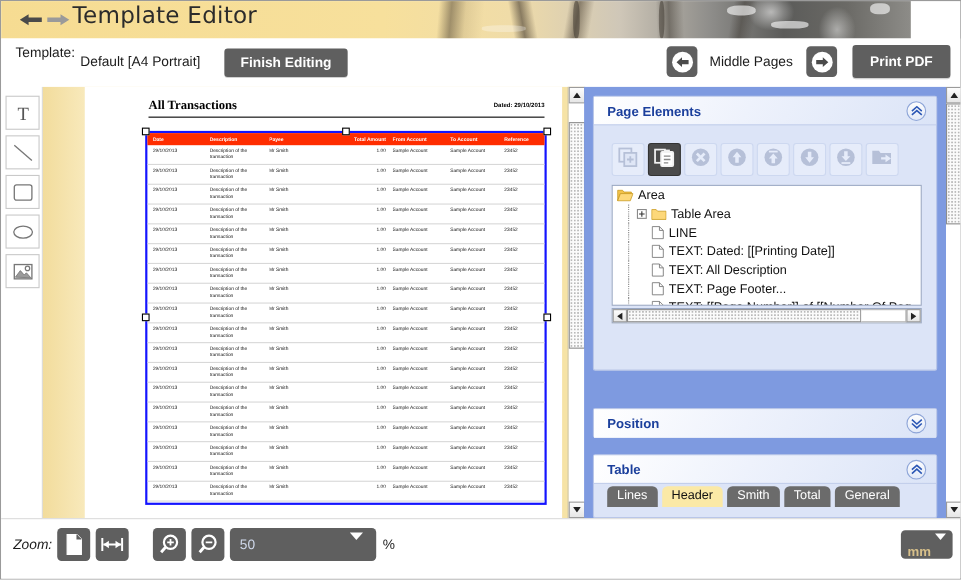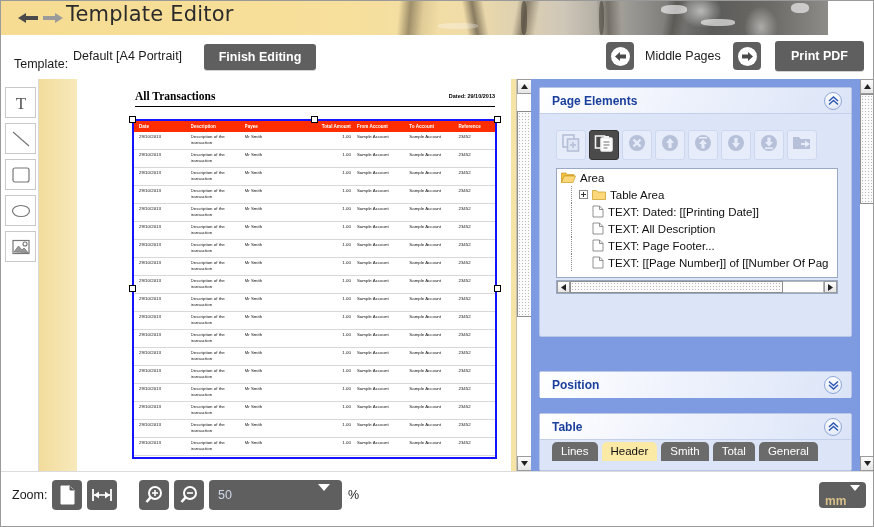--- a/index.html
+++ b/index.html
@@ -54,21 +54,21 @@
   .nav-back { left: 14px; }
   .nav-fwd  { left: 39px; }
 
   
   .toolbar {
     position: absolute; left: 0; top: 34px;
     width: 874px; height: 44px;
     background: #fff;
   }
   .tpl-label {
-    position: absolute; left: 13px; top: 22px;
+    position: absolute; left: 13px; top: 6px;
     font-size: 12.5px; color: #1c1c1c;
   }
   .tpl-value {
     position: absolute; left: 72px; top: 14px;
     font-size: 12.5px; color: #1c1c1c;
   }
   .btn-dark {
     position: absolute;
     background: #5f5f5f;
     color: #fff; font-size: 12.5px; font-weight: bold;
@@ -311,21 +311,21 @@
   }
 
   
   .bottom {
     position: absolute; left: 0; top: 470px;
     width: 874px; height: 57px;
     background: #fff; border-top: 1px solid #dcdcdc;
   }
   .zoom-label {
     position: absolute; left: 11px; top: 487px;
-    font-size: 12.5px; color: #1c1c1c;
+    font-size: 12.5px; color: #1c1c1c; font-style: italic;
   }
   .zbtn {
     position: absolute; top: 479px;
     width: 30px; height: 30px;
     background: #5f5f5f; border-radius: 4px;
     display: flex; align-items: center; justify-content: center;
     cursor: pointer;
   }
   #zoom-fitpage  { left: 51px; }
   #zoom-fitwidth { left: 86px; }
@@ -741,20 +741,31 @@
                   <line x1="3.5" y1="1" x2="3.5" y2="6" stroke="#333" stroke-width="1"></line>
                   <line x1="1" y1="3.5" x2="6" y2="3.5" stroke="#333" stroke-width="1"></line>
                 </svg>
               </span>
               <span style="display: flex; align-items: center; flex: 0 0 auto;">
                 <svg width="14" height="12" viewBox="0 0 14 12">
       <path d="M0.5 1.5 L4.5 1.5 L5.8 3 L13.5 3 L13.5 10.5 L0.5 10.5 Z" fill="#fdd87a" stroke="#c99a1e" stroke-width=".7"></path>
                 </svg>
               </span>
               <span class="lbl">Table Area</span>
+            </div>
+            <div class="tnode" style="padding-left: 22px;">
+              <div class="dotline"></div>
+              <span style="display: inline-block; width: 13px; flex: 0 0 auto;"></span>
+              <span style="display: flex; align-items: center; flex: 0 0 auto;">
+                <svg width="12" height="13" viewBox="0 0 12 13">
+      <path d="M1 1 L7.5 1 L11 4.5 L11 12 L1 12 Z" fill="#fff" stroke="#777" stroke-width=".8"></path>
+      <path d="M7.5 1 L7.5 4.5 L11 4.5" fill="none" stroke="#777" stroke-width=".8"></path>
+                </svg>
+              </span>
+              <span class="lbl">LINE</span>
             </div>
             <div class="tnode" style="padding-left: 22px;">
               <div class="dotline"></div>
               <span style="display: inline-block; width: 13px; flex: 0 0 auto;"></span>
               <span style="display: flex; align-items: center; flex: 0 0 auto;">
                 <svg width="12" height="13" viewBox="0 0 12 13">
       <path d="M1 1 L7.5 1 L11 4.5 L11 12 L1 12 Z" fill="#fff" stroke="#777" stroke-width=".8"></path>
       <path d="M7.5 1 L7.5 4.5 L11 4.5" fill="none" stroke="#777" stroke-width=".8"></path>
                 </svg>
               </span>

